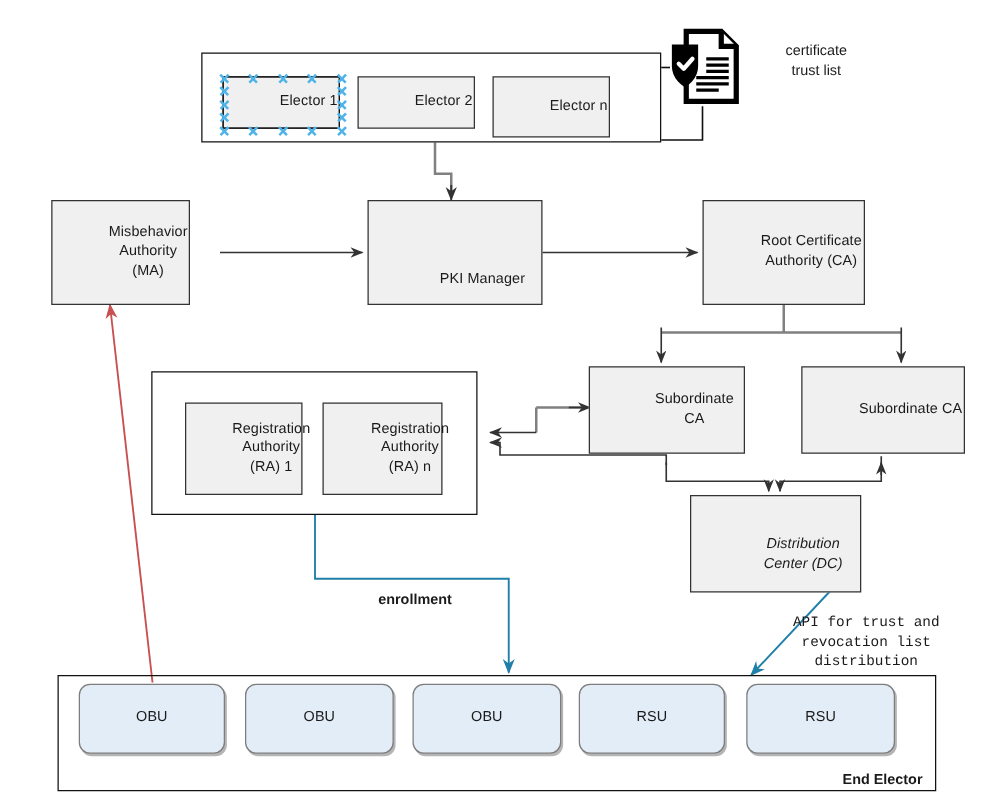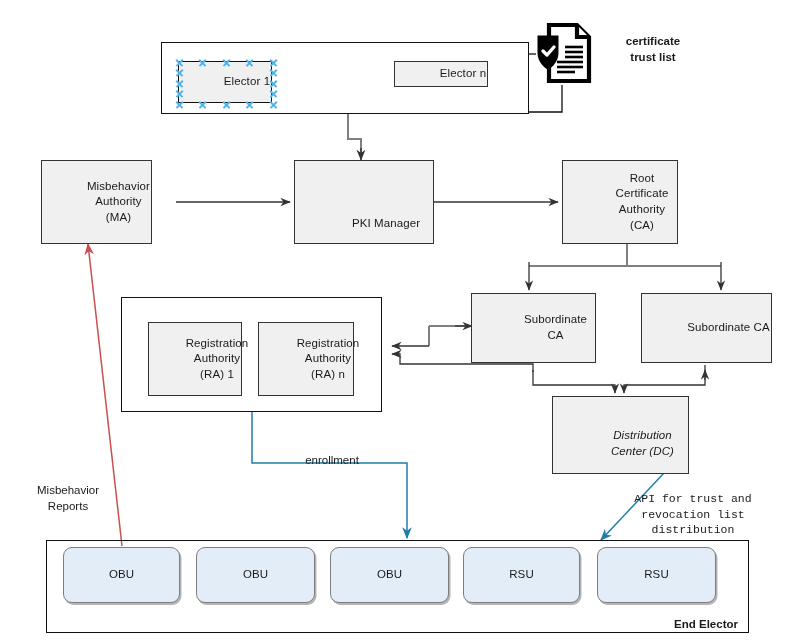--- a/index.html
+++ b/index.html
@@ -163,21 +163,24 @@
 
       <path d="M122,546 L88,244" stroke="#c85050" stroke-width="1.5" marker-end="url(#arrow-red)"></path>
     </g>
   </svg>
 
   <div class="node plain-box" style="left:161px; top:42px; width:368px; height:72px;"></div>
 
   <div class="node grey-box" style="left:178px; top:61px; width:94px; height:42px;">
     <span>Elector 1</span>
   </div>
-  <div class="node grey-box" style="left:394px; top:61px; width:94px; height:26px;">
+  <div class="node grey-box" style="left:286px; top:61px; width:94px; height:42px;">
+    <span>Elector 2</span>
+  </div>
+  <div class="node grey-box" style="left:394px; top:61px; width:94px; height:49px;">
     <span>Elector n</span>
   </div>
 
   <div class="selection" style="left:178px; top:61px; width:94px; height:42px;">
     <div class="handle" style="left:0;   top:0;"></div>
     <div class="handle" style="left:23.5px; top:0;"></div>
     <div class="handle" style="left:47px;  top:0;"></div>
     <div class="handle" style="left:70.5px; top:0;"></div>
     <div class="handle" style="left:94px;  top:0;"></div>
     <div class="handle" style="left:0;   top:10.5px;"></div>
@@ -205,33 +208,33 @@
         <line x1="30" y1="35" x2="48" y2="35"></line>
         <line x1="22" y1="40" x2="48" y2="40"></line>
         <line x1="22" y1="45" x2="48" y2="45"></line>
         <line x1="22" y1="50" x2="40" y2="50"></line>
       </g>
 
       <path d="M15,12 L33,12 L33,28 C33,38 24,43 24,43 C24,43 15,38 15,28 Z" transform="translate(-11,3)" fill="#000000" stroke="#000000" stroke-width="3"></path>
       <path d="M8,29 L12,33 L19,25" fill="none" stroke="#ffffff" stroke-width="3.4" stroke-linecap="round" stroke-linejoin="round"></path>
     </svg>
   </div>
-  <div class="label" style="left:598px; top:34px; width:110px;font-weight:bold;">certificate
+  <div class="label" style="left:598px; top:34px; width:110px;">certificate
 trust list</div>
 
   <div class="node grey-box" style="left:41px; top:160px; width:111px; height:84px;">
     <span style="white-space:pre-line;">Misbehavior Authority
 (MA)</span>
   </div>
 
   <div class="node grey-box" style="left:294px; top:160px; width:140px; height:84px;">
     <span style="white-space:pre-line;margin-top:44px;">PKI Manager</span>
   </div>
 
-  <div class="node grey-box" style="left:562px; top:160px; width:116px; height:84px;">
+  <div class="node grey-box" style="left:562px; top:160px; width:130px; height:84px;">
     <span style="white-space:pre-line;">Root Certificate
 Authority (CA)</span>
   </div>
 
   <div class="node grey-box" style="left:471px; top:293px; width:125px; height:70px;">
     <span>Subordinate CA</span>
   </div>
   <div class="node grey-box" style="left:641px; top:293px; width:131px; height:70px;">
     <span>Subordinate CA</span>
   </div>
@@ -243,24 +246,22 @@
   </div>
   <div class="node grey-box" style="left:258px; top:322px; width:96px; height:74px;">
     <span style="white-space:pre-line;">Registration
 Authority (RA) n</span>
   </div>
 
   <div class="node grey-box" style="left:552px; top:396px; width:137px; height:78px; align-items:center;">
     <span style="display:block; margin-top:18px;font-style:italic;">Distribution Center (DC)</span>
   </div>
 
-  <div class="label" style="left:272px; top:453px; width:120px;">enrollment</div>
-
-  <div class="label" style="left:20px; top:483px; width:96px;">Misbehavior
-Reports</div>
+  <div class="label" style="left:272px; top:473px; width:120px;font-weight:bold;">enrollment</div>
+
 
   <div class="label" style="left:604px; top:491px; width:178px; text-align:center;font-family:Liberation Mono, monospace;">API for trust and revocation list
 distribution</div>
 
   <div class="node plain-box" style="left:46px; top:540px; width:703px; height:93px;"></div>
 
   <div class="node ee-node" style="left:63px; top:547px; width:117px; height:56px;">
     <span>OBU</span>
   </div>
   <div class="node ee-node" style="left:196px; top:547px; width:119px; height:56px;">

